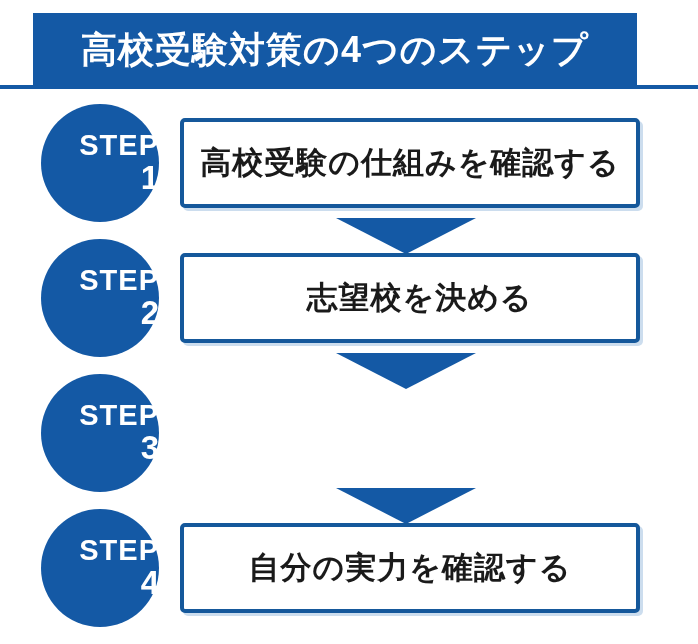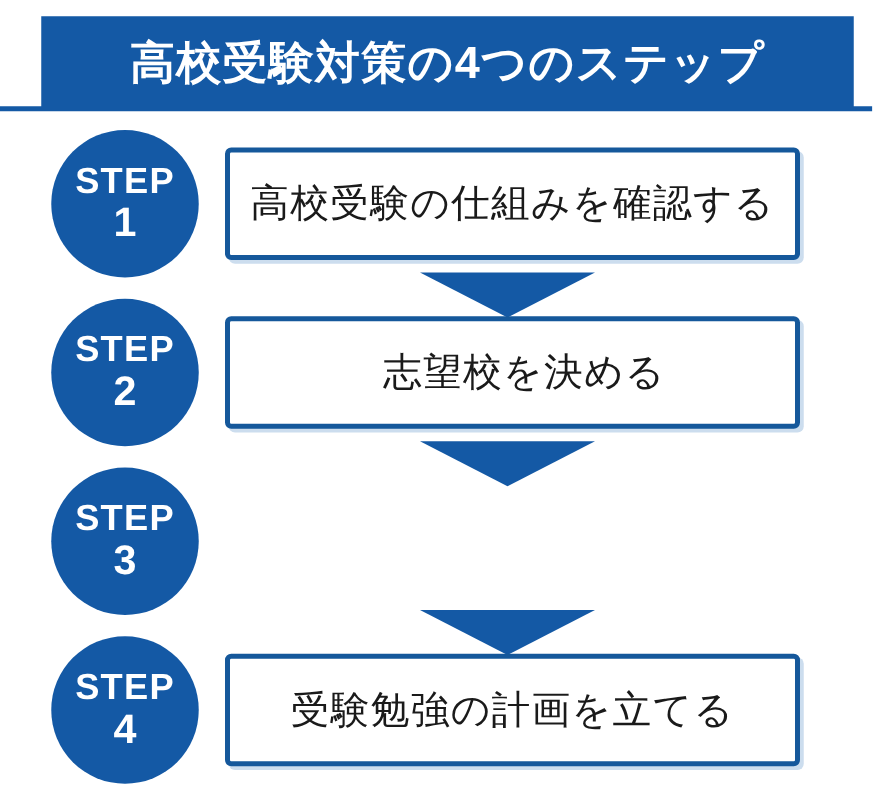--- a/index.html
+++ b/index.html
@@ -21,21 +21,21 @@
     left: 0;
     top: 85px;
     width: 100%;
     height: 4px;
     background: var(--primary-blue, #1459A5);
   }
   .banner {
     position: absolute;
     left: 33px;
     top: 13px;
-    width: 650px;
+    width: 604px;
     height: 75px;
     background: var(--primary-blue, #1459A5);
     display: flex;
     align-items: center;
     justify-content: center;
     text-align: right;
   }
   .banner-title {
     color: #ffffff;
     font-size: 36px;
@@ -45,21 +45,21 @@
   }
   .step-badge {
     position: absolute;
     left: 41px;
     width: 118px;
     height: 118px;
     border-radius: 50%;
     background: var(--primary-blue, #1459A5);
     display: flex;
     flex-direction: column;
-    align-items: center;
+    align-items: flex-end;
     justify-content: center;
     line-height: 1.05;
     z-index: 3;
   }
   .badge-word {
     color: #ffffff;
     font-size: 29px;
     font-weight: bold;
     letter-spacing: 1px;
   }
@@ -79,21 +79,21 @@
     border-radius: 5px;
     box-shadow: 3px 3px 0 var(--shadow-blue, #CCDDEE);
     display: flex;
     align-items: center;
     justify-content: center;
     z-index: 2;
   }
   .step-label {
     color: var(--text-black, #1A1A1A);
     font-size: 31px;
-    font-weight: normal;
+    font-weight: bold;
     letter-spacing: 1px;
     white-space: nowrap;
   }
   .arrow-down {
     position: absolute;
     left: 336px;
     width: 0;
     height: 0;
     border-left: 70px solid transparent;
     border-right: 70px solid transparent;
@@ -149,16 +149,16 @@
     <span class="badge-number">3</span>
   </div>
 
   <div class="arrow-down arrow-3"></div>
 
   <div class="step-badge badge-4">
     <span class="badge-word">STEP</span>
     <span class="badge-number">4</span>
   </div>
   <div class="step-box box-4">
-    <span class="step-label">受験勉強の計画を立てる</span>
+    <span class="step-label">自分の実力を確認する</span>
   </div>
 
 </div>
 
 </body></html>

